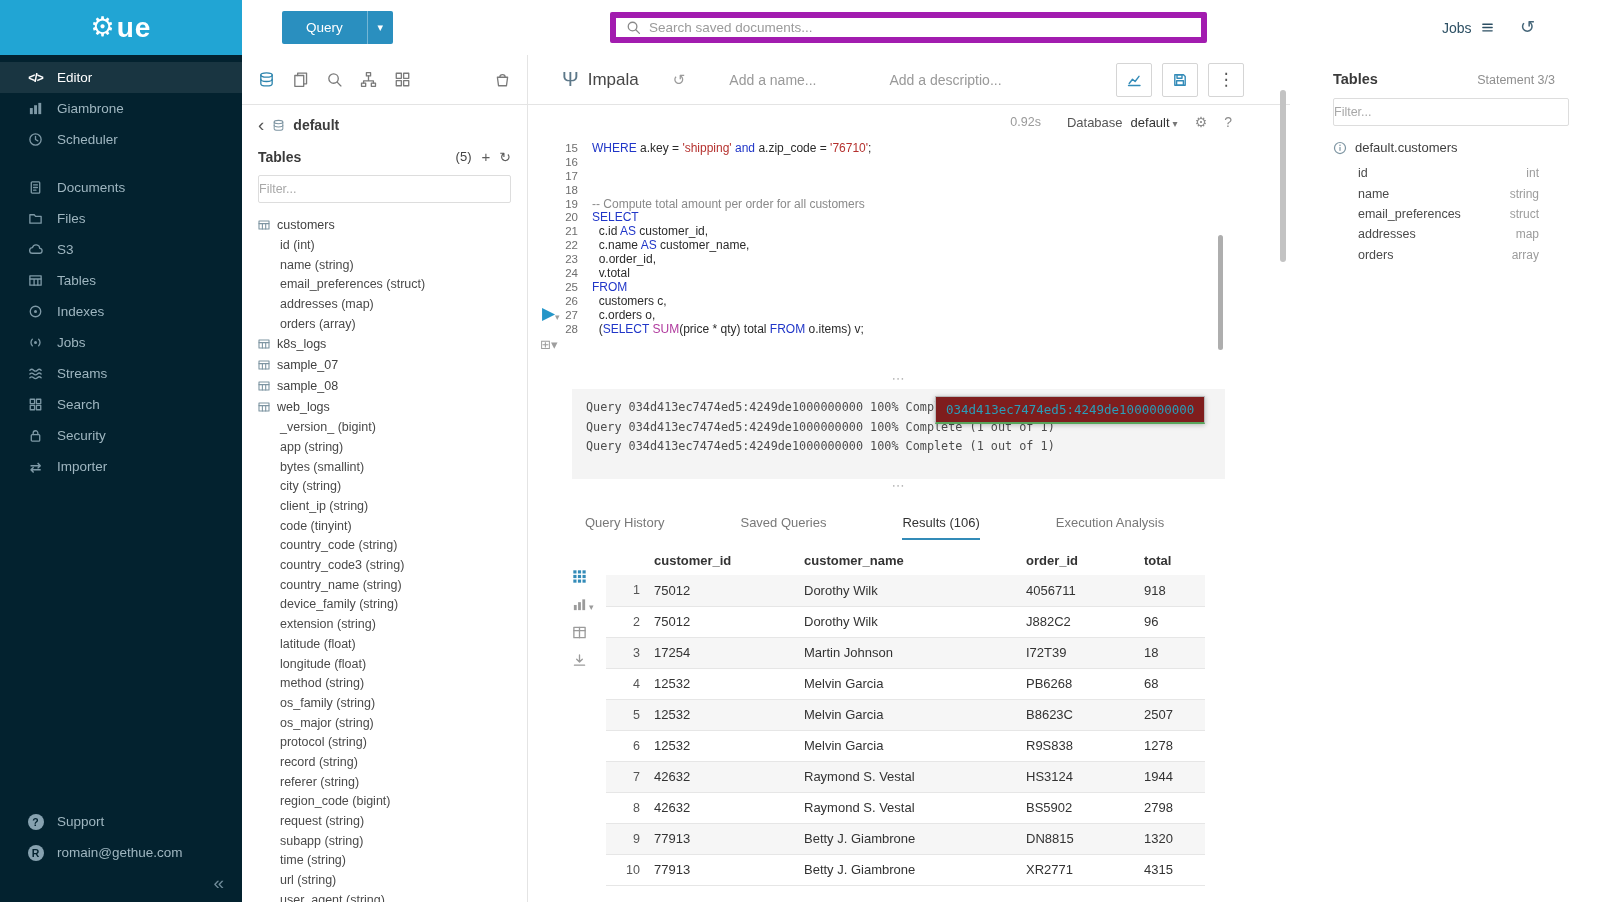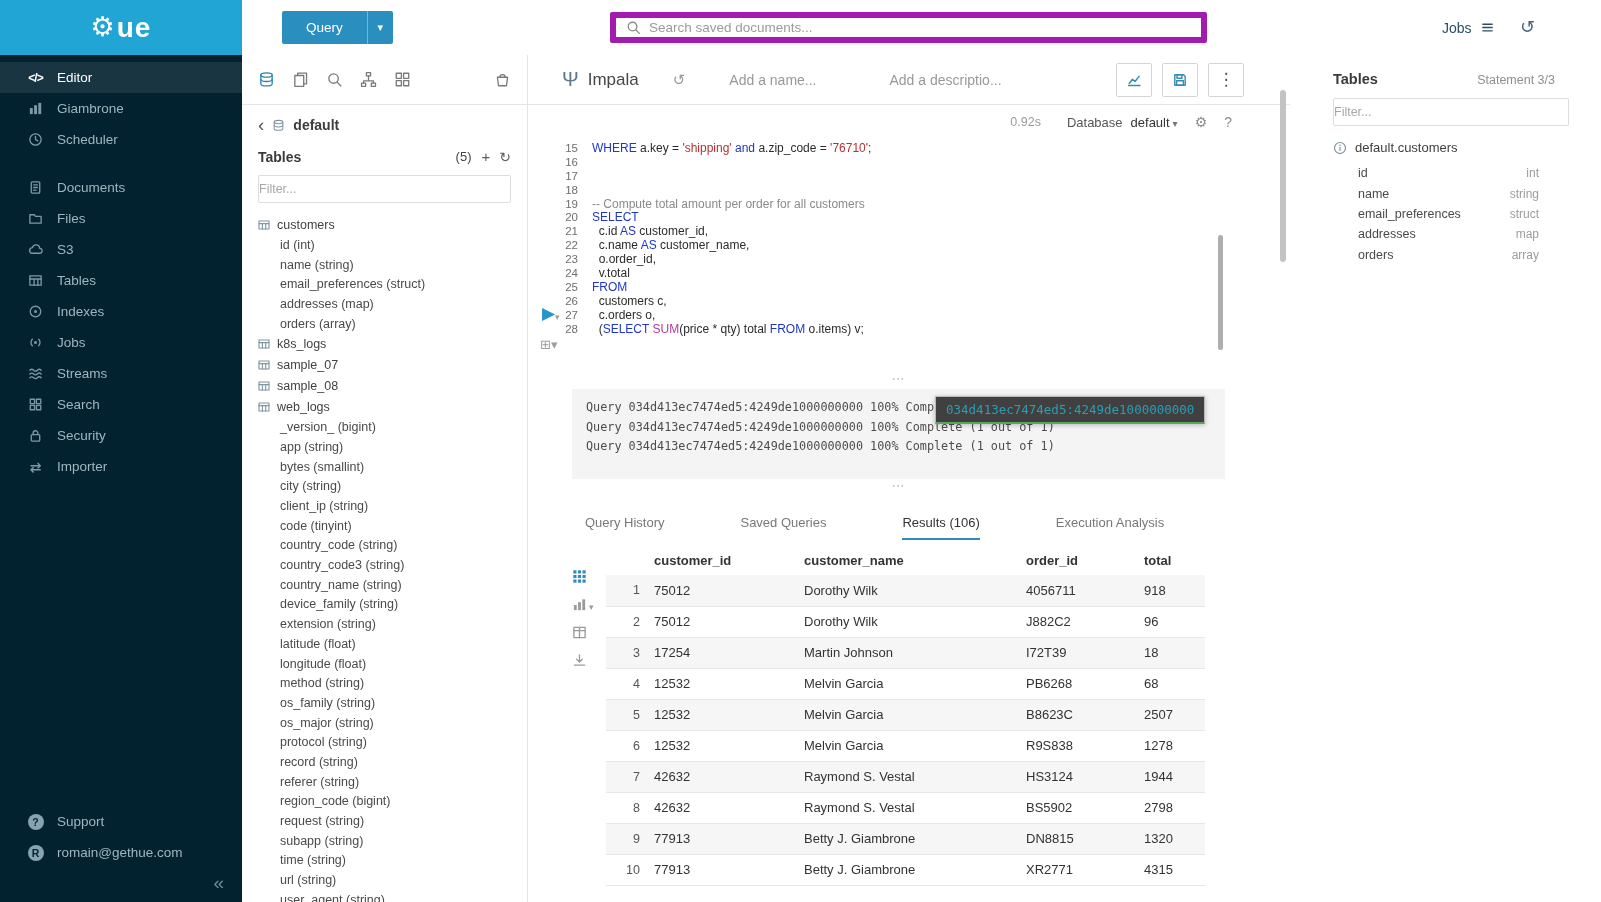--- a/index.html
+++ b/index.html
@@ -82,21 +82,21 @@
   .code-text { white-space:pre; color:#2b2b2b; }
   .tk-kw { color:#2036c8; } .tk-str { color:#b5312e; } .tk-cmt { color:#8a8a8a; } .tk-fn { color:#b03a9e; } .tk-p { color:#2b2b2b; }
   .play-btn { position:absolute; left:14px; top:250px; color:#2596c8; font-size:17px; cursor:pointer; line-height:1; }
   .play-caret { color:#9e9e9e; font-size:9px; vertical-align:bottom; }
   .snippet-btn { position:absolute; left:12px; top:282px; color:#9e9e9e; font-size:13px; cursor:pointer; }
   .editor-scrollbar { position:absolute; left:690px; top:180px; width:5px; height:115px; background:#aeaeae; border-radius:3px; }
 
   .grip { position:absolute; left:44px; width:653px; text-align:center; color:#b9b9b9; font-size:13px; height:10px; line-height:8px; letter-spacing:1px; cursor:row-resize; }
   .grip1 { top:320px; } .grip2 { top:427px; }
   .log-panel { position:absolute; left:44px; top:334px; width:653px; height:90px; background:#f4f4f4; padding:9px 14px; font-family:"DejaVu Sans Mono",monospace; font-size:11.8px; color:#4d4d4d; line-height:19.5px; overflow:hidden; }
-  .popover { position:absolute; left:407px; top:341px; height:28px; display:flex; align-items:center; padding:0 10px; background:#404040; border:1px solid #b9b9b9; border-bottom:2px solid #58a55c; box-shadow:0 1px 5px rgba(0,0,0,.25); font-family:"DejaVu Sans Mono",monospace; font-size:12.5px; color:#2a9db8; z-index:4; }
+  .popover { position:absolute; left:407px; top:341px; height:28px; display:flex; align-items:center; padding:0 10px; background:#7f1d1d; border:1px solid #b9b9b9; border-bottom:2px solid #58a55c; box-shadow:0 1px 5px rgba(0,0,0,.25); font-family:"DejaVu Sans Mono",monospace; font-size:12.5px; color:#2a9db8; z-index:4; }
 
   .tabs { position:absolute; left:0; right:0; top:448px; height:37px; display:flex; align-items:flex-end; padding-left:57px; gap:76px; }
   .tab { font-size:13px; color:#787878; padding-bottom:10px; cursor:pointer; }
   .tab.active { color:#333; border-bottom:2px solid #338bb8; padding-bottom:8px; }
 
   .results { position:absolute; left:44px; right:85px; top:490px; bottom:0; display:flex; overflow:hidden; }
   .res-rail { flex:none; width:34px; padding-top:24px; display:flex; flex-direction:column; align-items:flex-start; gap:13px; color:#9b9b9b; }
   .res-rail > span { cursor:pointer; display:flex; align-items:flex-end; gap:2px; }
   .res-rail .active { color:#338bb8; }
   .rail-caret { font-size:9px; color:#9b9b9b; }

